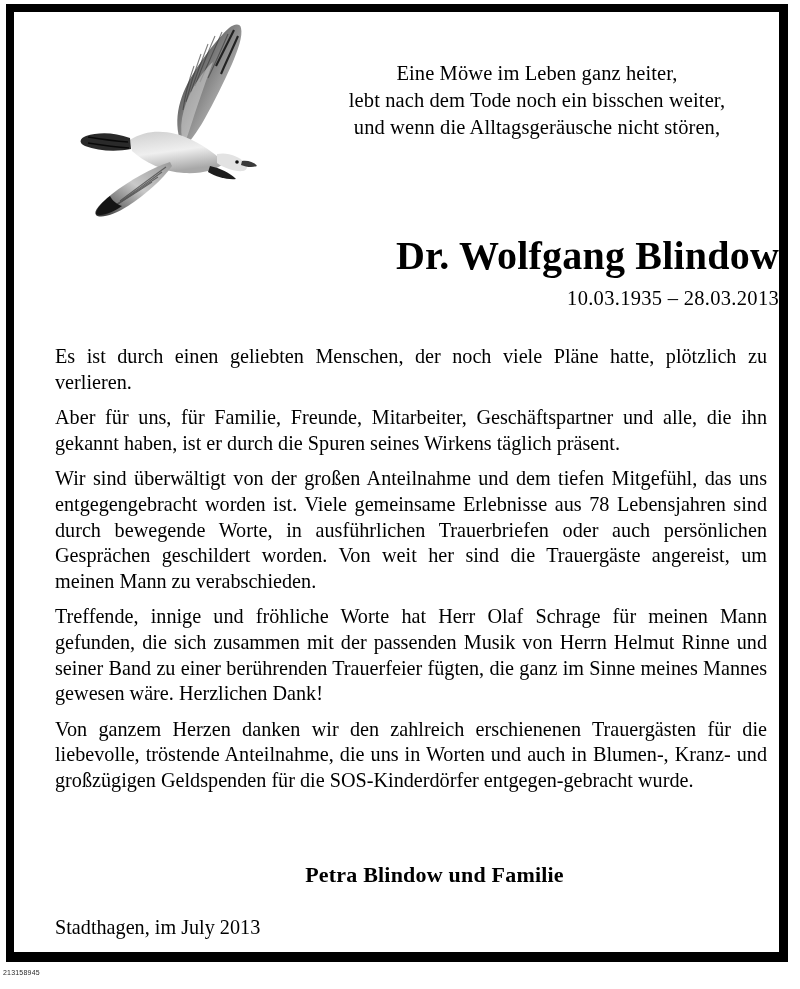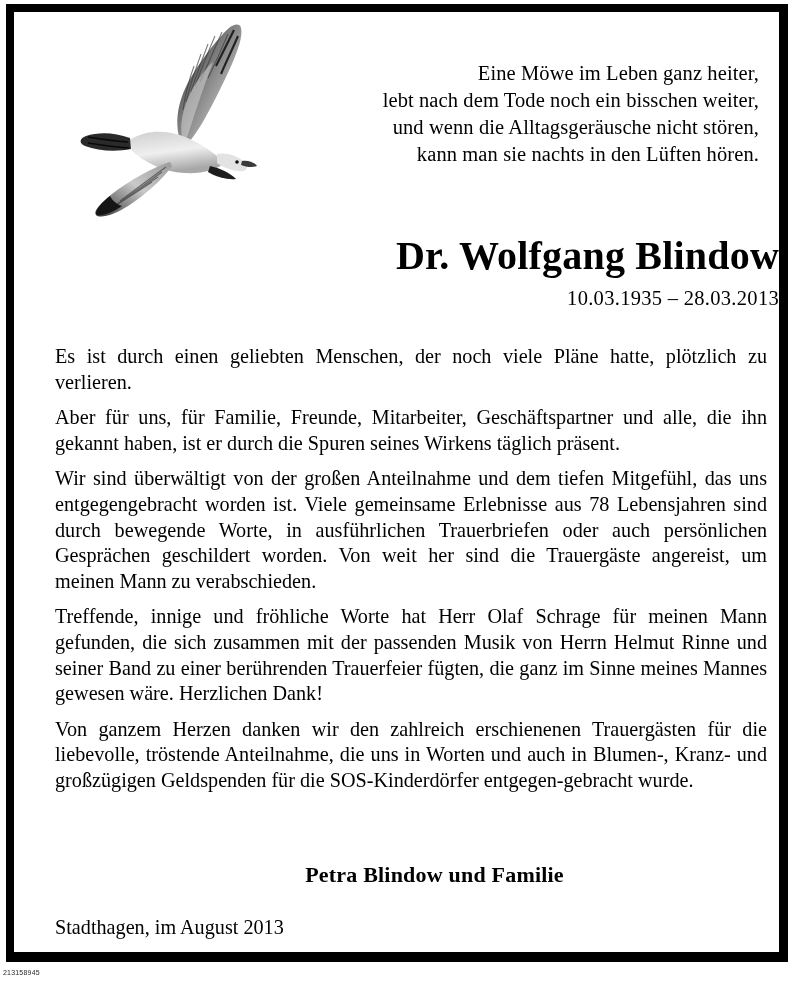--- a/index.html
+++ b/index.html
@@ -57,24 +57,24 @@
     position: absolute;
     left: 38px;
     top: 8px;
     width: 215px;
     height: 205px;
   }
   .gull svg { display: block; width: 100%; height: 100%; }
 
   .poem {
     position: absolute;
-    right: 20px;
+    right: 32px;
     top: 48px;
     width: 420px;
-    text-align: right;
+    text-align: center;
     font-size: 20.5px;
     line-height: 27px;
     letter-spacing: 0.1px;
   }
   .poem .line { display: block; white-space: nowrap; }
 
   
   .name-block {
     position: absolute;
     left: 0;
@@ -227,38 +227,37 @@
             </g>
             <path d="M58 176 C 50 182, 44 189, 44 194 C 49 197, 60 193, 70 186
                      C 64 184, 60 180, 58 176 Z" fill="#151515"></path>
           </svg>
         </div>
 
         <div class="poem">
           <span class="line">Eine Möwe im Leben ganz heiter,</span>
           <span class="line">lebt nach dem Tode noch ein bisschen weiter,</span>
           <span class="line">und wenn die Alltagsgeräusche nicht stören,</span>
-          <span class="line">kann man sie nachts in den Lüften hören.</span>
         </div>
       </div>
 
       <div class="name-block">
         <div class="deceased-name">Dr. Wolfgang Blindow</div>
         <div class="deceased-dates">10.03.1935 – 28.03.2013</div>
       </div>
 
       <div class="body-block">
         <p class="para">Es ist durch einen geliebten Menschen, der noch viele Pläne hatte, plötzlich zu verlieren.</p>
         <p class="para">Aber für uns, für Familie, Freunde, Mitarbeiter, Geschäftspartner und alle, die ihn gekannt haben, ist er durch die Spuren seines Wirkens täglich präsent.</p>
         <p class="para">Wir sind überwältigt von der großen Anteilnahme und dem tiefen Mitgefühl, das uns entgegengebracht worden ist. Viele gemeinsame Erlebnisse aus 78 Lebensjahren sind durch bewegende Worte, in ausführlichen Trauerbriefen oder auch persönlichen Gesprächen geschildert worden. Von weit her sind die Trauergäste angereist, um meinen Mann zu verabschieden.</p>
         <p class="para"><span>Treffende, innige und fröhliche Worte hat Herr Olaf Schrage für meinen Mann gefunden, die sich zusammen mit der passenden Musik von Herrn Helmut Rinne und seiner Band zu einer berührenden Trauerfeier fügten, die ganz im Sinne meines Mannes gewesen wäre. </span><b>Herzlichen Dank!</b></p>
         <p class="para"><b>Von ganzem Herzen danken wir</b><span> den zahlreich erschienenen Trauergästen für die liebevolle, tröstende Anteilnahme, die uns in Worten und auch in Blumen-, Kranz- und großzügigen Geldspenden für die SOS-Kinderdörfer entgegen-gebracht wurde.</span></p>
       </div>
 
       <div class="signature">Petra Blindow und Familie</div>
-      <div class="place-line">Stadthagen, im August  2013</div>
+      <div class="place-line">Stadthagen, im July  2013</div>
 
     </div>
   </div>
 
   <div class="catalog-id">213158945</div>
 
 </div>
 
 </body></html>

